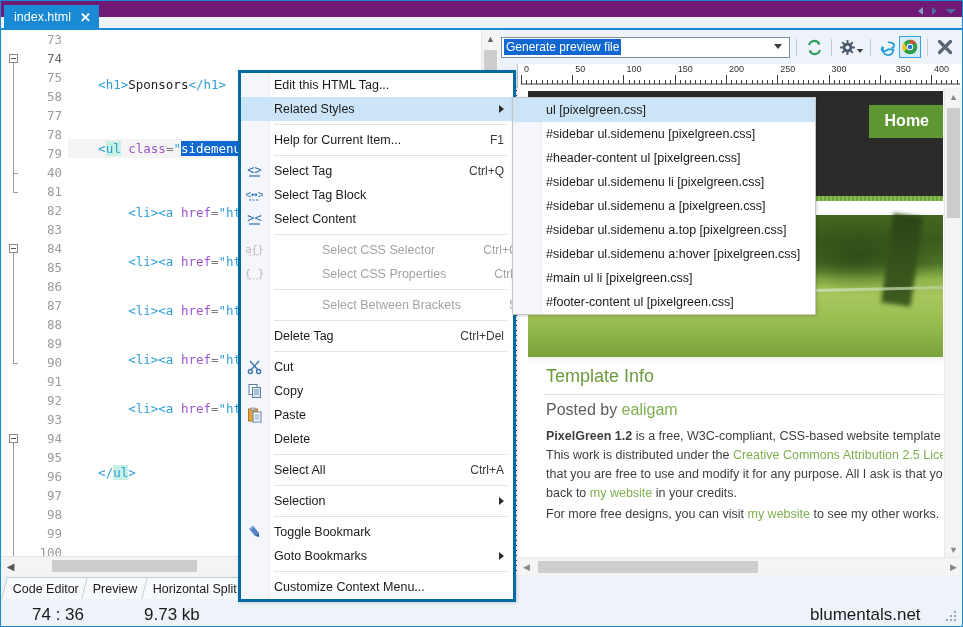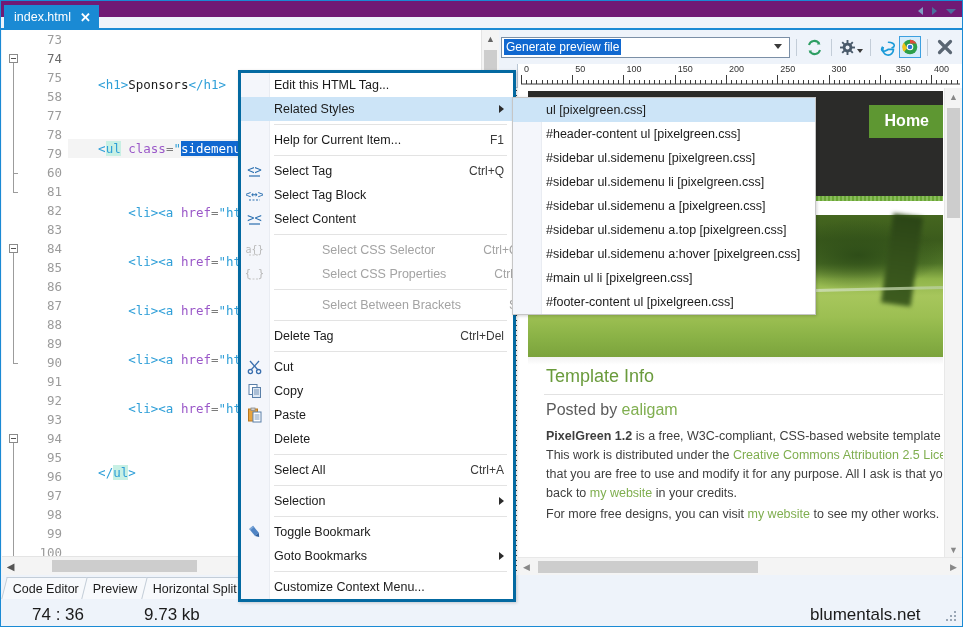--- a/index.html
+++ b/index.html
@@ -391,21 +391,21 @@
     </div>
 
     <div id="gutter">
       <div class="ln">73</div>
       <div class="ln cur">74</div>
       <div class="ln">75</div>
       <div class="ln">58</div>
       <div class="ln">77</div>
       <div class="ln">78</div>
       <div class="ln">79</div>
-      <div class="ln">60</div>
+      <div class="ln">40</div>
       <div class="ln">81</div>
       <div class="ln">82</div>
       <div class="ln">83</div>
       <div class="ln">84</div>
       <div class="ln">85</div>
       <div class="ln">86</div>
       <div class="ln">87</div>
       <div class="ln">88</div>
       <div class="ln">89</div>
       <div class="ln">90</div>
@@ -946,24 +946,24 @@
       </div>
   </div>
 
   <div id="submenu">
     <div class="gutter"></div>
     <div id="sub-items">
         <div class="si hi">
           <span>ul [pixelgreen.css]</span>
         </div>
         <div class="si">
+          <span>#sidebar ul.sidemenu [pixelgreen.css]</span>
+        </div>
+        <div class="si">
           <span>#header-content ul [pixelgreen.css]</span>
-        </div>
-        <div class="si">
-          <span>#sidebar ul.sidemenu [pixelgreen.css]</span>
         </div>
         <div class="si">
           <span>#sidebar ul.sidemenu li [pixelgreen.css]</span>
         </div>
         <div class="si">
           <span>#sidebar ul.sidemenu a [pixelgreen.css]</span>
         </div>
         <div class="si">
           <span>#sidebar ul.sidemenu a.top [pixelgreen.css]</span>
         </div>

